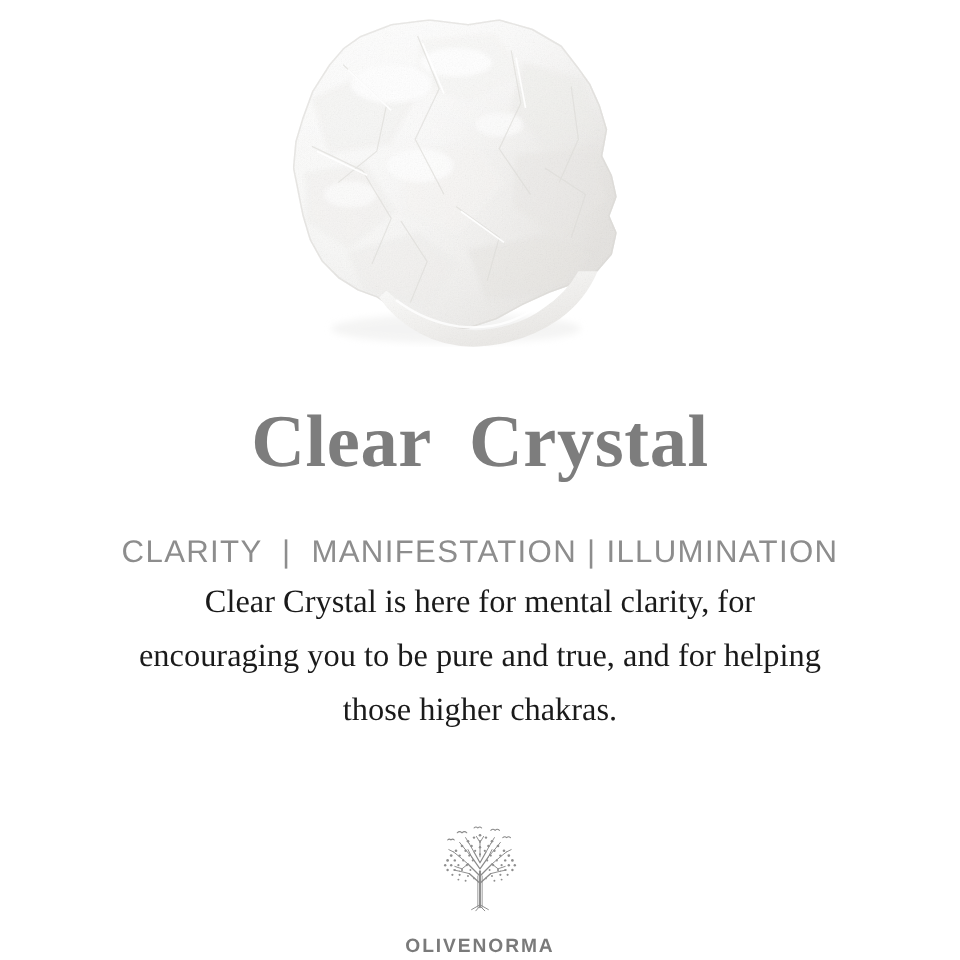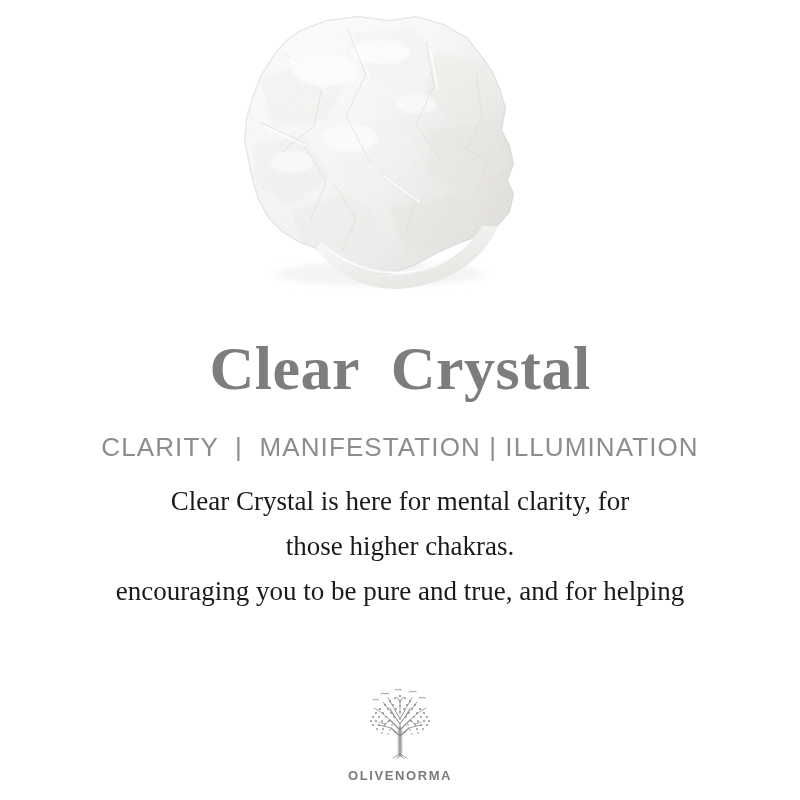--- a/index.html
+++ b/index.html
@@ -51,21 +51,21 @@
     line-height: 1.05;
     letter-spacing: 0.5px;
     color: #7d7d7d;
     white-space: pre;
   }
 
   
   .subtitle {
     position: absolute;
     left: 0;
-    top: 432px;
+    top: 444px;
     width: 800px;
     text-align: center;
     font-family: "Liberation Sans", sans-serif;
     font-weight: 300;
     font-size: 26px;
     line-height: 1.2;
     letter-spacing: 1.1px;
     color: #8d8d8d;
     white-space: pre;
   }
@@ -97,24 +97,24 @@
     display: flex;
     flex-direction: column;
     align-items: center;
   }
   .logo-mark {
     display: block;
     width: 86px;
     height: 74px;
   }
   .logo-text {
-    margin-top: 8px;
+    margin-top: 20px;
     font-family: "Liberation Sans", sans-serif;
     font-weight: 700;
-    font-size: 13px;
+    font-size: 16px;
     letter-spacing: 1.6px;
     color: #7a7a7a;
   }
 </style>
 </head>
 <body>
 
 <div class="card">
 
   <div class="crystal-wrap">
@@ -226,22 +226,22 @@
       </g>
     </svg>
   </div>
 
   <div class="title">Clear  Crystal</div>
 
   <div class="subtitle">CLARITY  |  MANIFESTATION | ILLUMINATION</div>
 
   <div class="body-copy">
     <span class="ln">Clear Crystal is here for mental clarity, for</span>
+    <span class="ln">encouraging you to be pure and true, and for helping</span>
     <span class="ln">those higher chakras.</span>
-    <span class="ln">encouraging you to be pure and true, and for helping</span>
   </div>
 
   <div class="logo">
     <svg class="logo-mark" viewBox="0 0 86 74" aria-hidden="true">
       <g stroke="#8a8a8a" stroke-width="0.8" fill="none" stroke-linecap="round">
 
         <path d="M43 70 L43 40" stroke-width="1.6"></path>
         <path d="M41.2 70 L41.2 44 M44.8 70 L44.8 44" stroke-width="0.7"></path>
 
         <path d="M43 68 L36 72 M43 68 L50 72 M43 69 L39.5 73 M43 69 L47 73"></path>

